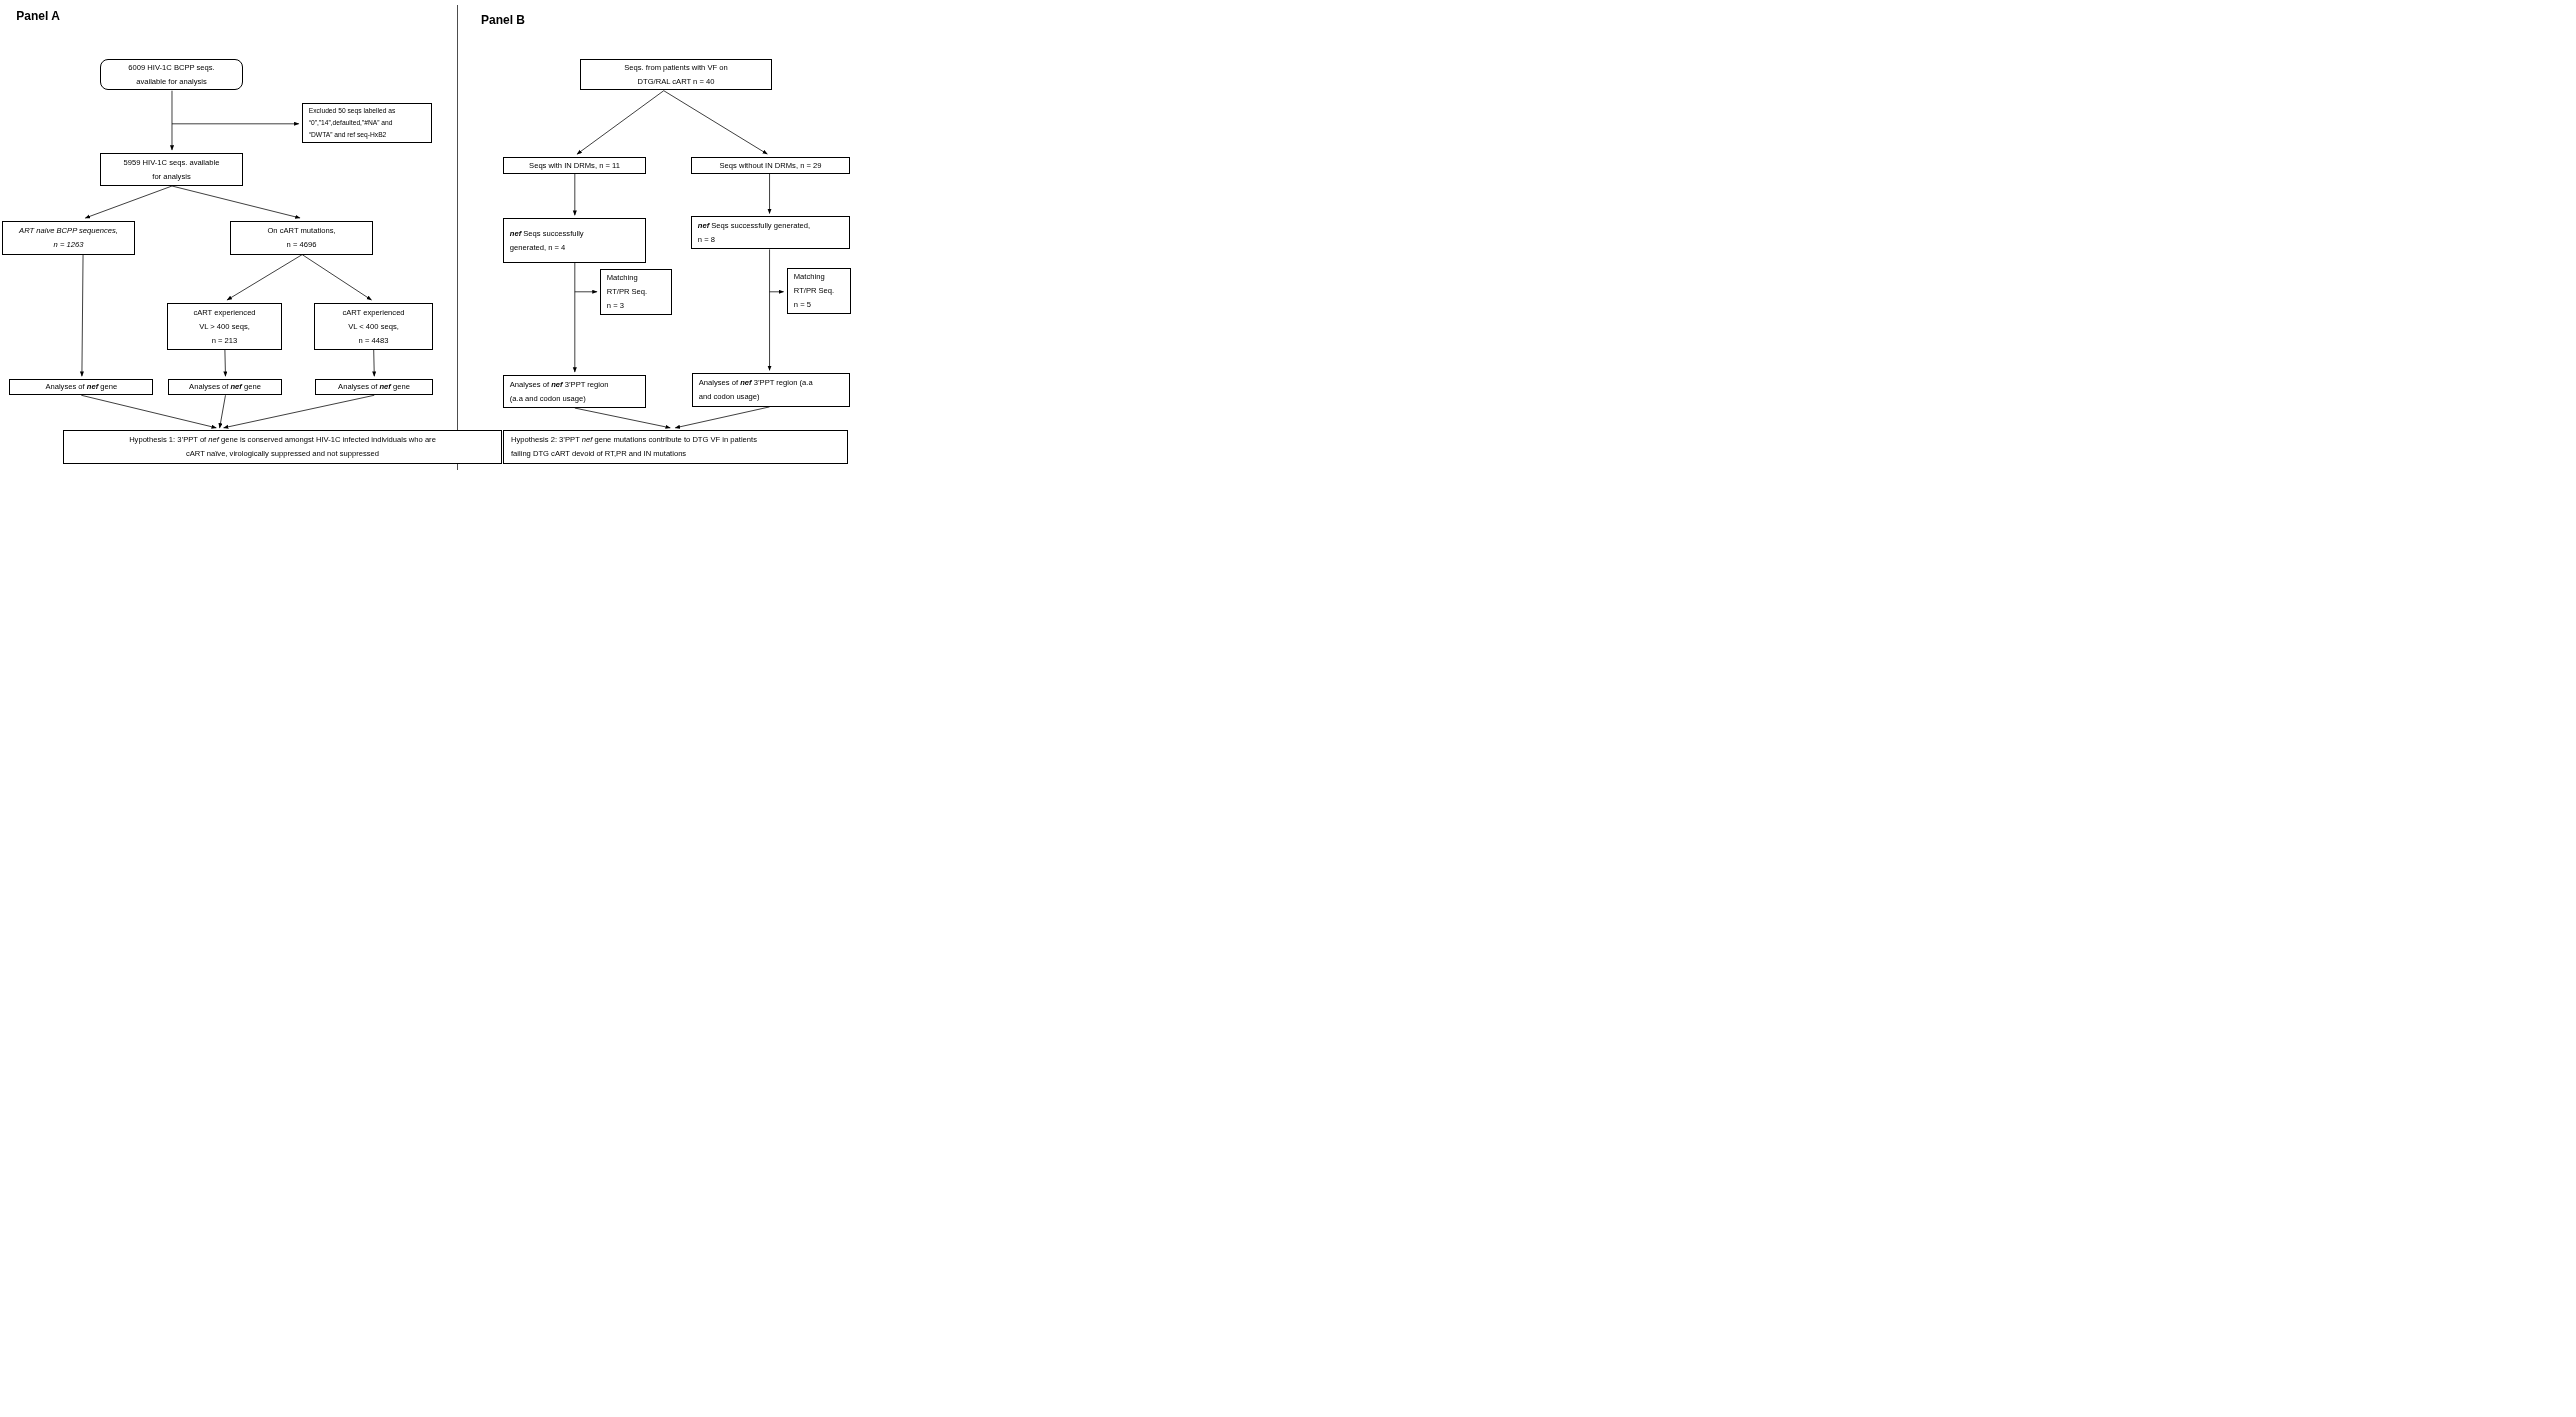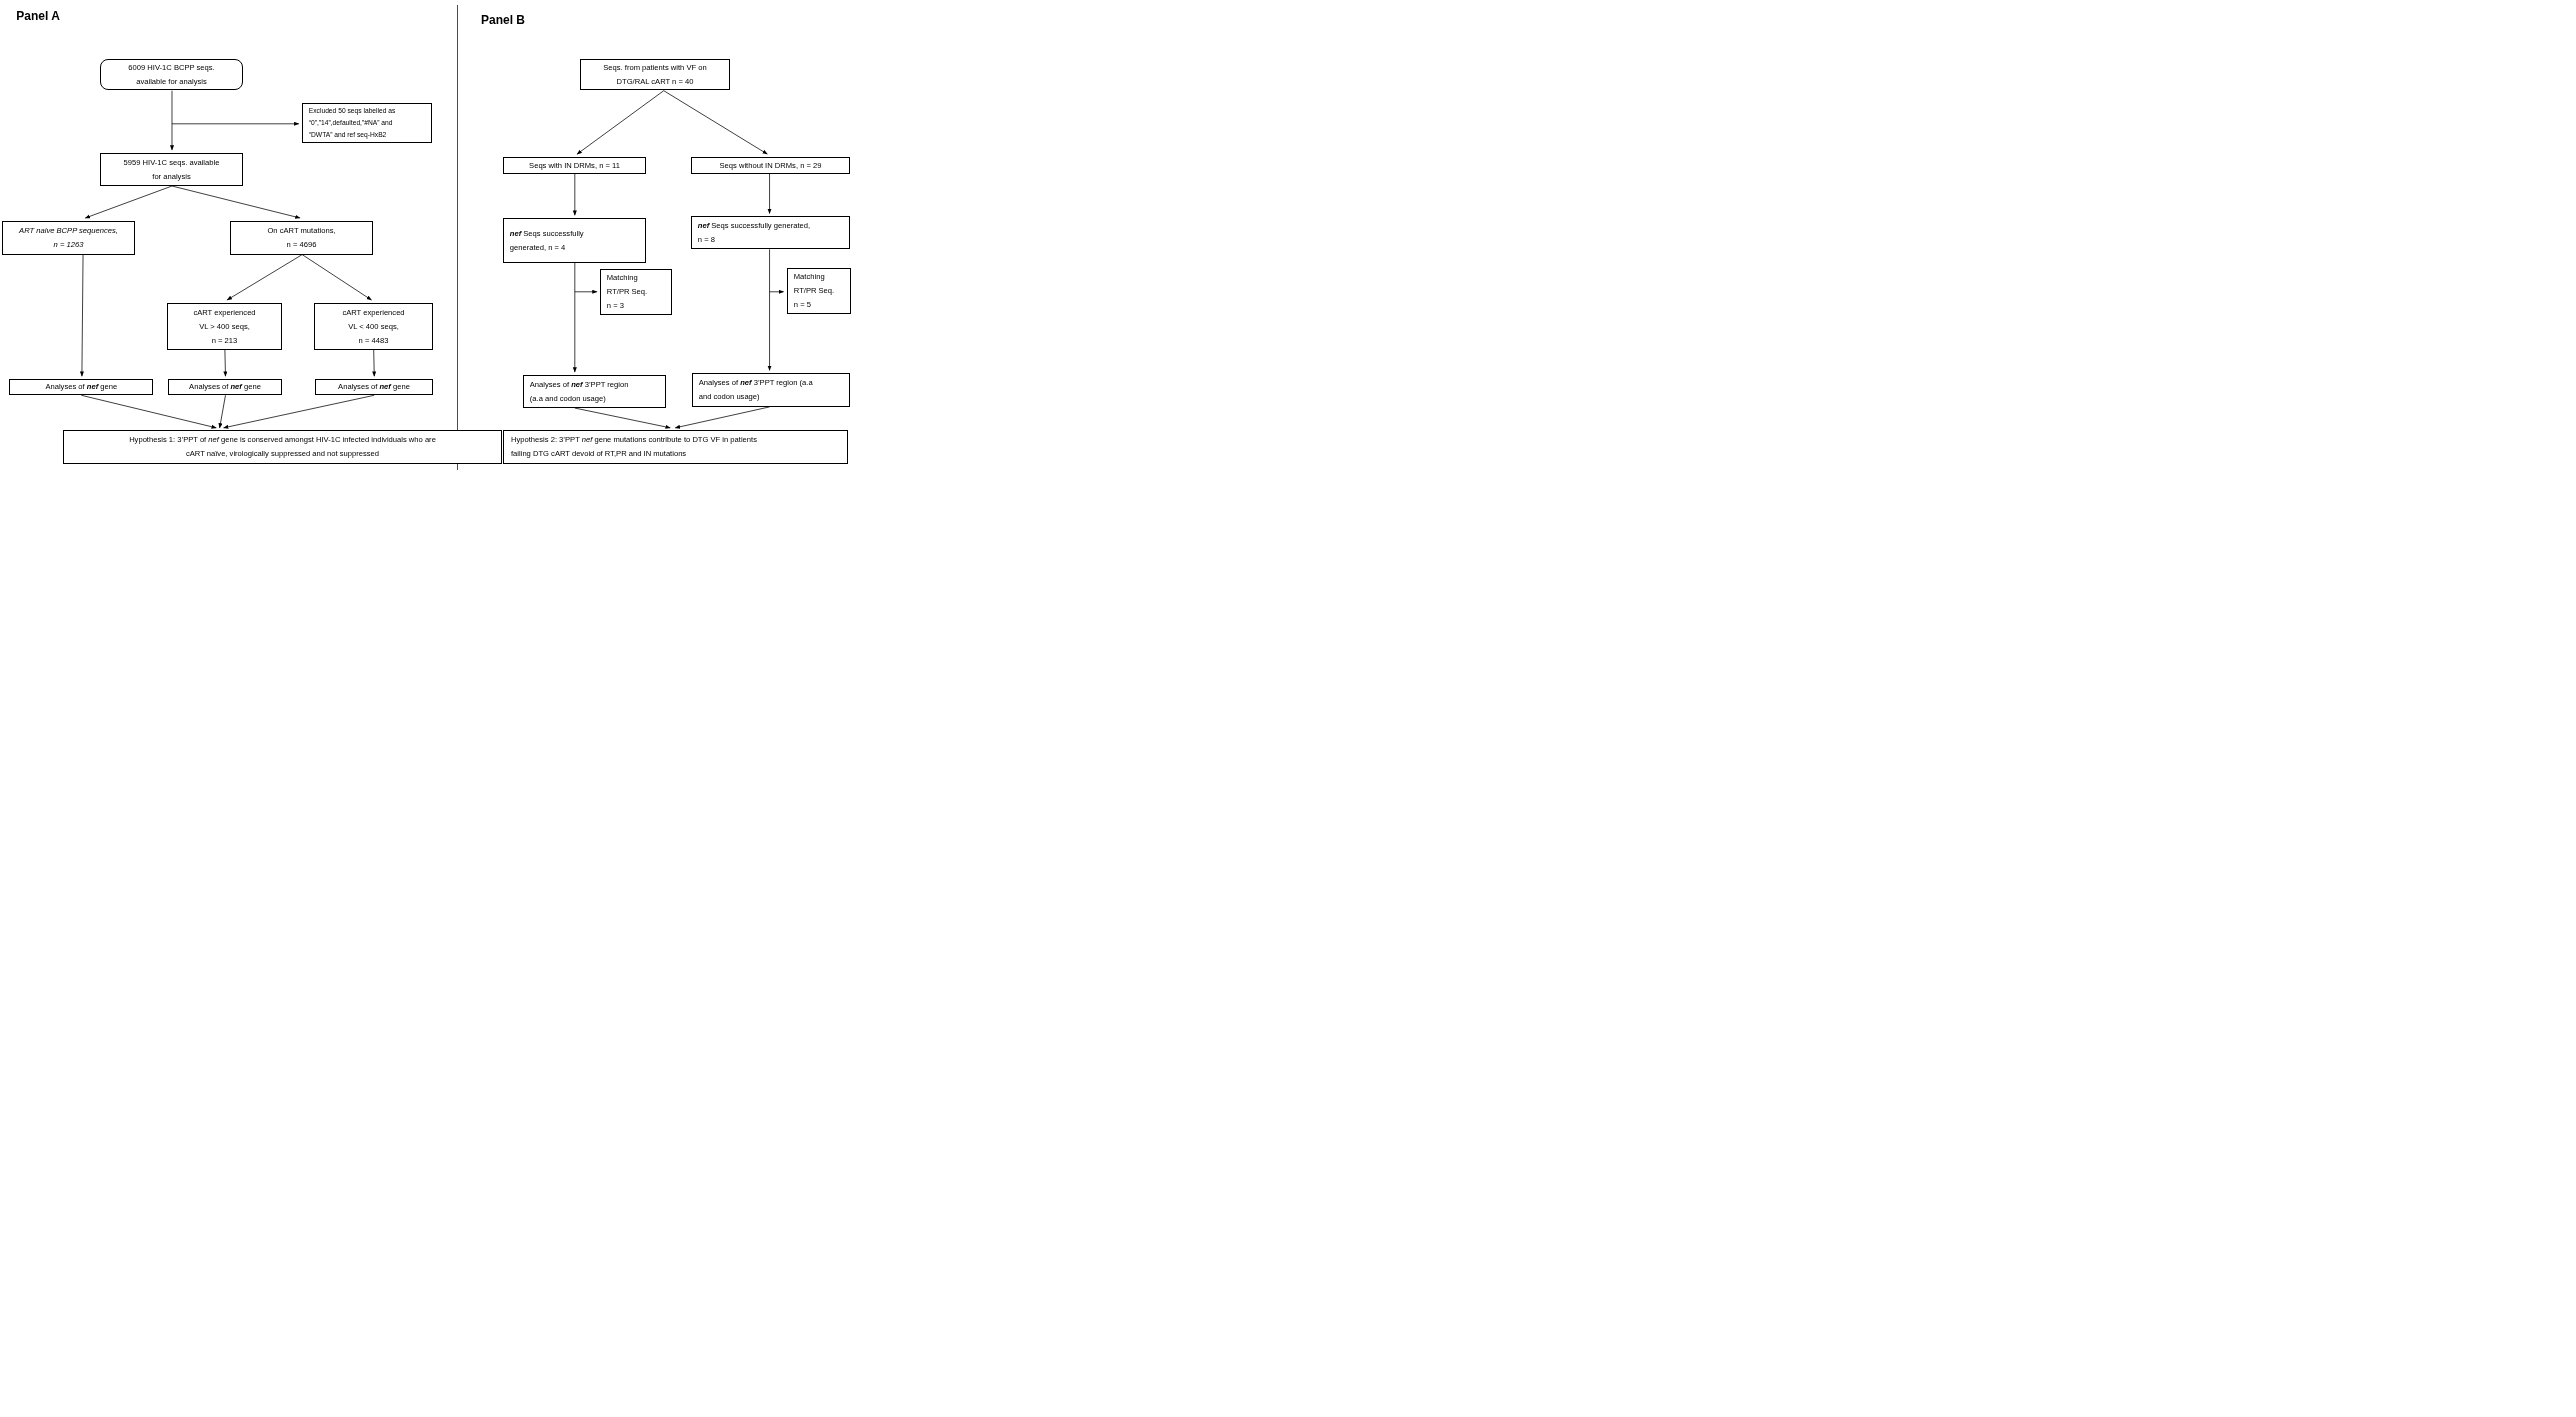--- a/index.html
+++ b/index.html
@@ -144,21 +144,21 @@
     <div class="line"><span>Analyses of </span><span class="nef">nef</span><span> gene</span></div>
   </div>
 
   <div class="box center" style="left:23px; top:430px; width:439px; height:34px;margin-left:40px;">
     <div class="line"><span>Hypothesis 1: 3’PPT of </span><span class="nefi">nef</span><span> gene is conserved amongst HIV-1C infected individuals who are</span></div>
     <div class="line">cART naïve, virologically suppressed and not suppressed</div>
   </div>
 
   <div class="panel-label" style="left:481px; top:12.8px;">Panel B</div>
 
-  <div class="box center" style="left:580px; top:59px; width:150px; height:31px;">
+  <div class="box center" style="left:580px; top:59px; width:192px; height:31px;">
     <div class="line">Seqs. from patients with VF on</div>
     <div class="line">DTG/RAL cART n = 40</div>
   </div>
 
   <div class="box center" style="left:503px; top:157px; width:143px; height:17px;">
     <div class="line">Seqs with IN DRMs, n = 11</div>
   </div>
 
   <div class="box center" style="left:691px; top:157px; width:159px; height:17px;">
     <div class="line">Seqs without IN DRMs, n = 29</div>
@@ -179,21 +179,21 @@
     <div class="line">RT/PR Seq.</div>
     <div class="line">n = 3</div>
   </div>
 
   <div class="box left" style="left:787px; top:268px; width:64px; height:46px;">
     <div class="line">Matching</div>
     <div class="line">RT/PR Seq.</div>
     <div class="line">n = 5</div>
   </div>
 
-  <div class="box left" style="left:503px; top:375px; width:143px; height:33px;margin-left:20px;">
+  <div class="box left" style="left:503px; top:375px; width:143px; height:33px;">
     <div class="line"><span>Analyses of </span><span class="nef">nef</span><span> 3’PPT region</span></div>
     <div class="line">(a.a and codon usage)</div>
   </div>
 
   <div class="box left" style="left:692px; top:373px; width:158px; height:34px;">
     <div class="line"><span>Analyses of </span><span class="nef">nef</span><span> 3’PPT region (a.a</span></div>
     <div class="line">and codon usage)</div>
   </div>
 
   <div class="box left" style="left:503px; top:430px; width:345px; height:34px; padding-left:7px;">

